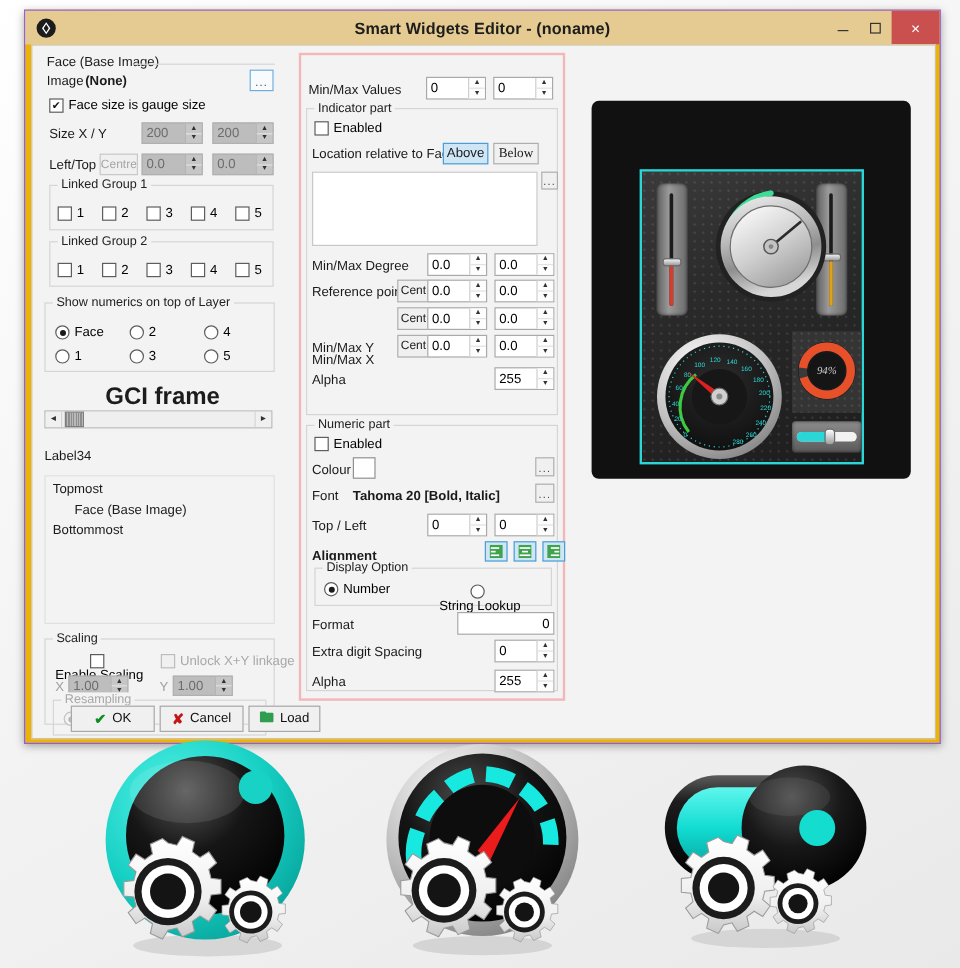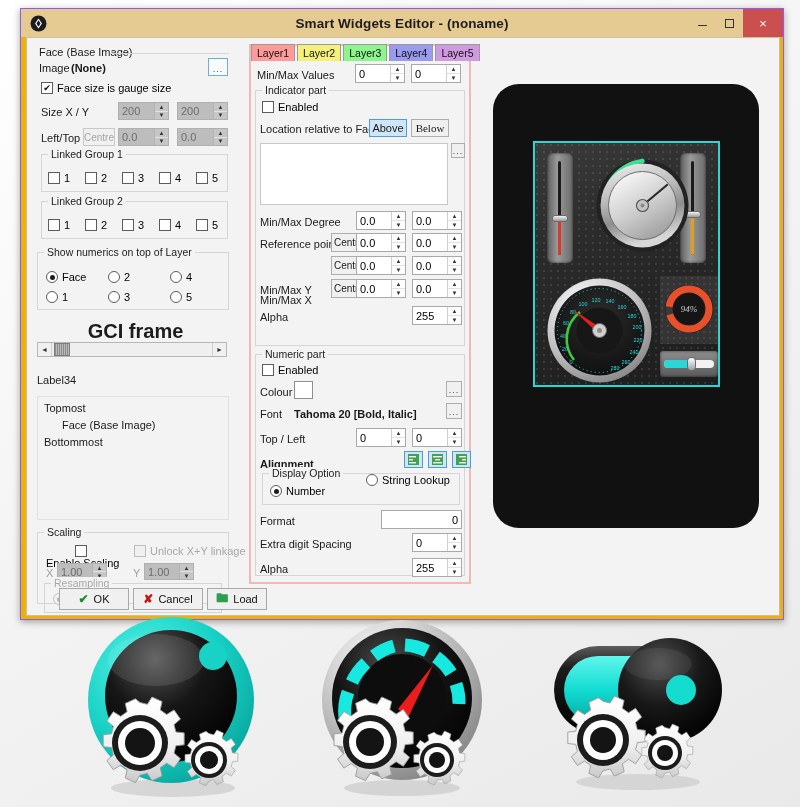--- a/index.html
+++ b/index.html
@@ -163,22 +163,22 @@
   #tabs { position:absolute; left:0; top:-2px; width:218px; height:19px; display:flex; }
   .tab {
     height:17px; padding:0 5px; margin-right:2px;
     display:flex; align-items:center; justify-content:center;
     font-size:10.5px; color:#111; border:1px solid #9a9a9a;
     border-bottom:none;
   }
 
   
   #preview {
-    position:absolute; left:10px; top:40px; width:266px; height:444px;
-    background:#111111; border-radius:26px;
+    position:absolute; left:10px; top:40px; width:266px; height:315px;
+    background:#111111; border-radius:6px;
   }
   #device-screen {
     position:absolute; left:40px; top:57px; width:187px; height:246px;
     background:
       radial-gradient(circle at 2px 2px, rgba(255,255,255,.10) 0.9px, transparent 1.1px) 0 0/7px 7px,
       linear-gradient(160deg,#3a3a3a 0%,#2a2a2a 40%,#1d1d1d 100%);
     border:2px solid #2ad6d6;
   }
 
   
@@ -435,27 +435,20 @@
           <div class="rad dis" style="left:94px;top:9px;">
               <span class="dot"></span>
               <span>Lanczos</span>
             </div>
         </div>
       </div>
     </div>
 
     <div class="panel" id="mid-panel">
 
-      <div id="tabs">
-        <div class="tab" style="background:#ff9a9a;">Layer1</div>
-        <div class="tab" style="background:#f5f07a;">Layer2</div>
-        <div class="tab" style="background:#8cf58c;">Layer3</div>
-        <div class="tab" style="background:#9a9aef;">Layer4</div>
-        <div class="tab" style="background:#cf9ae0;">Layer5</div>
-      </div>
 
       <div class="lbl" style="left:6px;top:23px;">Min/Max Values</div>
       <div class="tbox" style="left:104px;top:18px;width:50px;height:19px;">
         <span>0</span>
         <span class="spin">
             <i>▲</i>
             <i>▼</i>
           </span>
       </div>
       <div class="tbox" style="left:160px;top:18px;width:50px;height:19px;">
@@ -615,21 +608,21 @@
               <rect x="3" y="8" width="7" height="1.4" fill="#fff"></rect>
             </svg>
         </div>
 
         <div class="gbox" style="left:6px;top:118px;width:198px;height:32px;">
           <div class="gtitle">Display Option</div>
           <div class="rad on" style="left:7px;top:11px;">
               <span class="dot"></span>
               <span>Number</span>
             </div>
-          <div class="rad" style="left:103px;top:0;">
+          <div class="rad" style="left:103px;top:13px;flex-direction:column;">
               <span class="dot"></span>
               <span>String Lookup</span>
             </div>
         </div>
 
         <div class="lbl" style="left:4px;top:160px;">Format</div>
         <div class="tbox right" style="left:125px;top:155px;width:81px;height:19px;">
           <span>0</span>
         </div>
 

